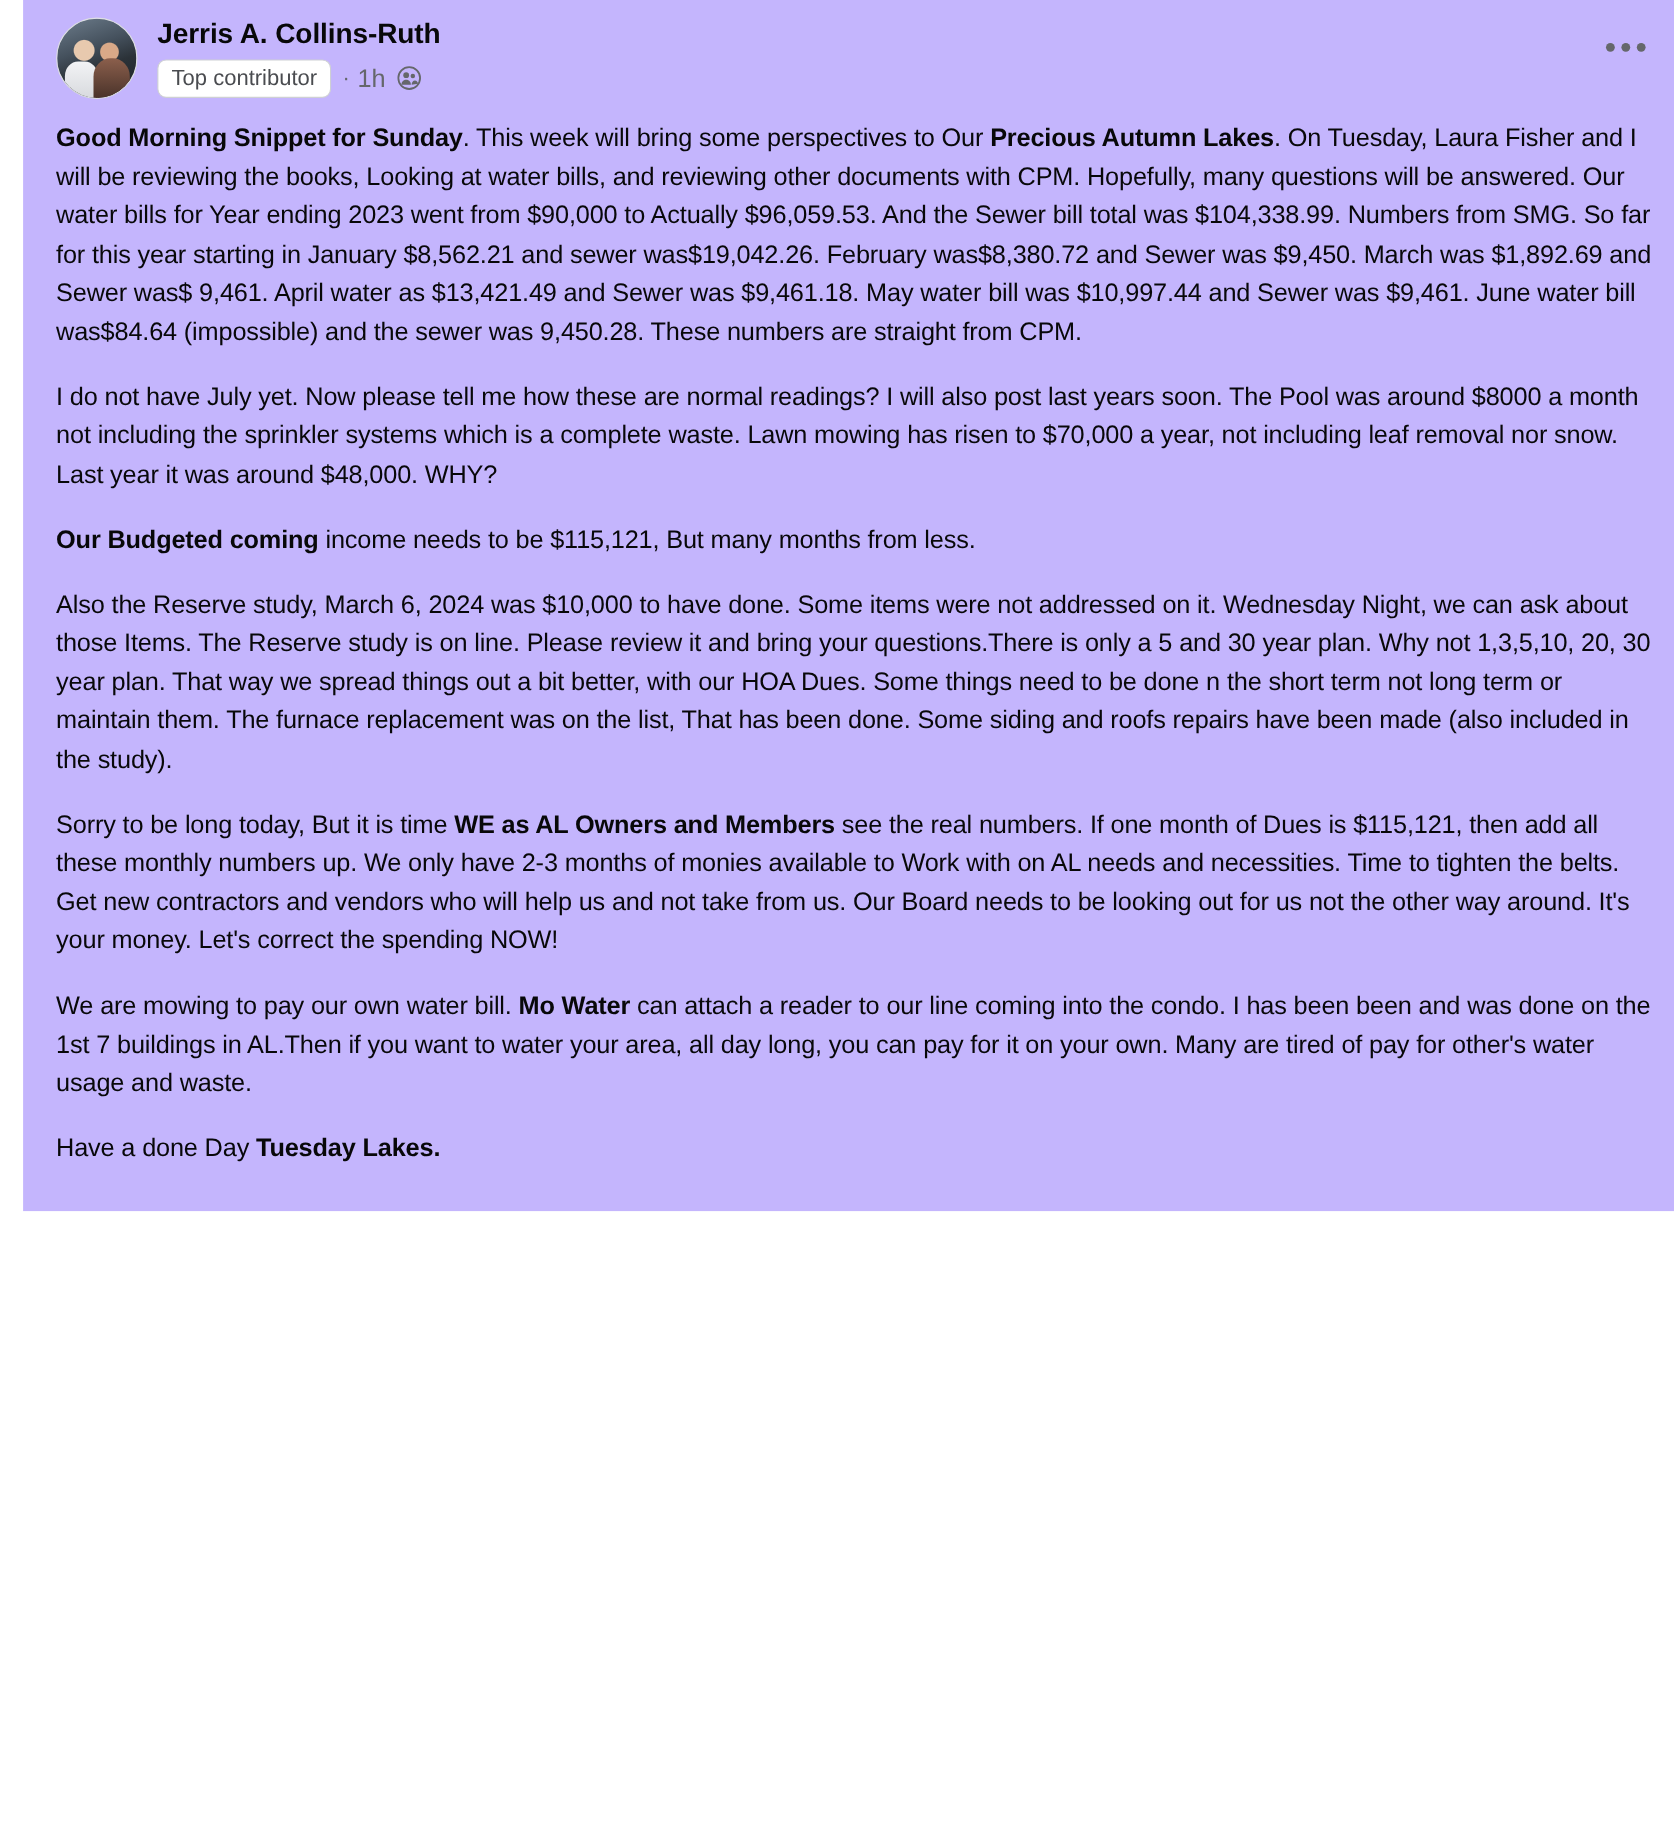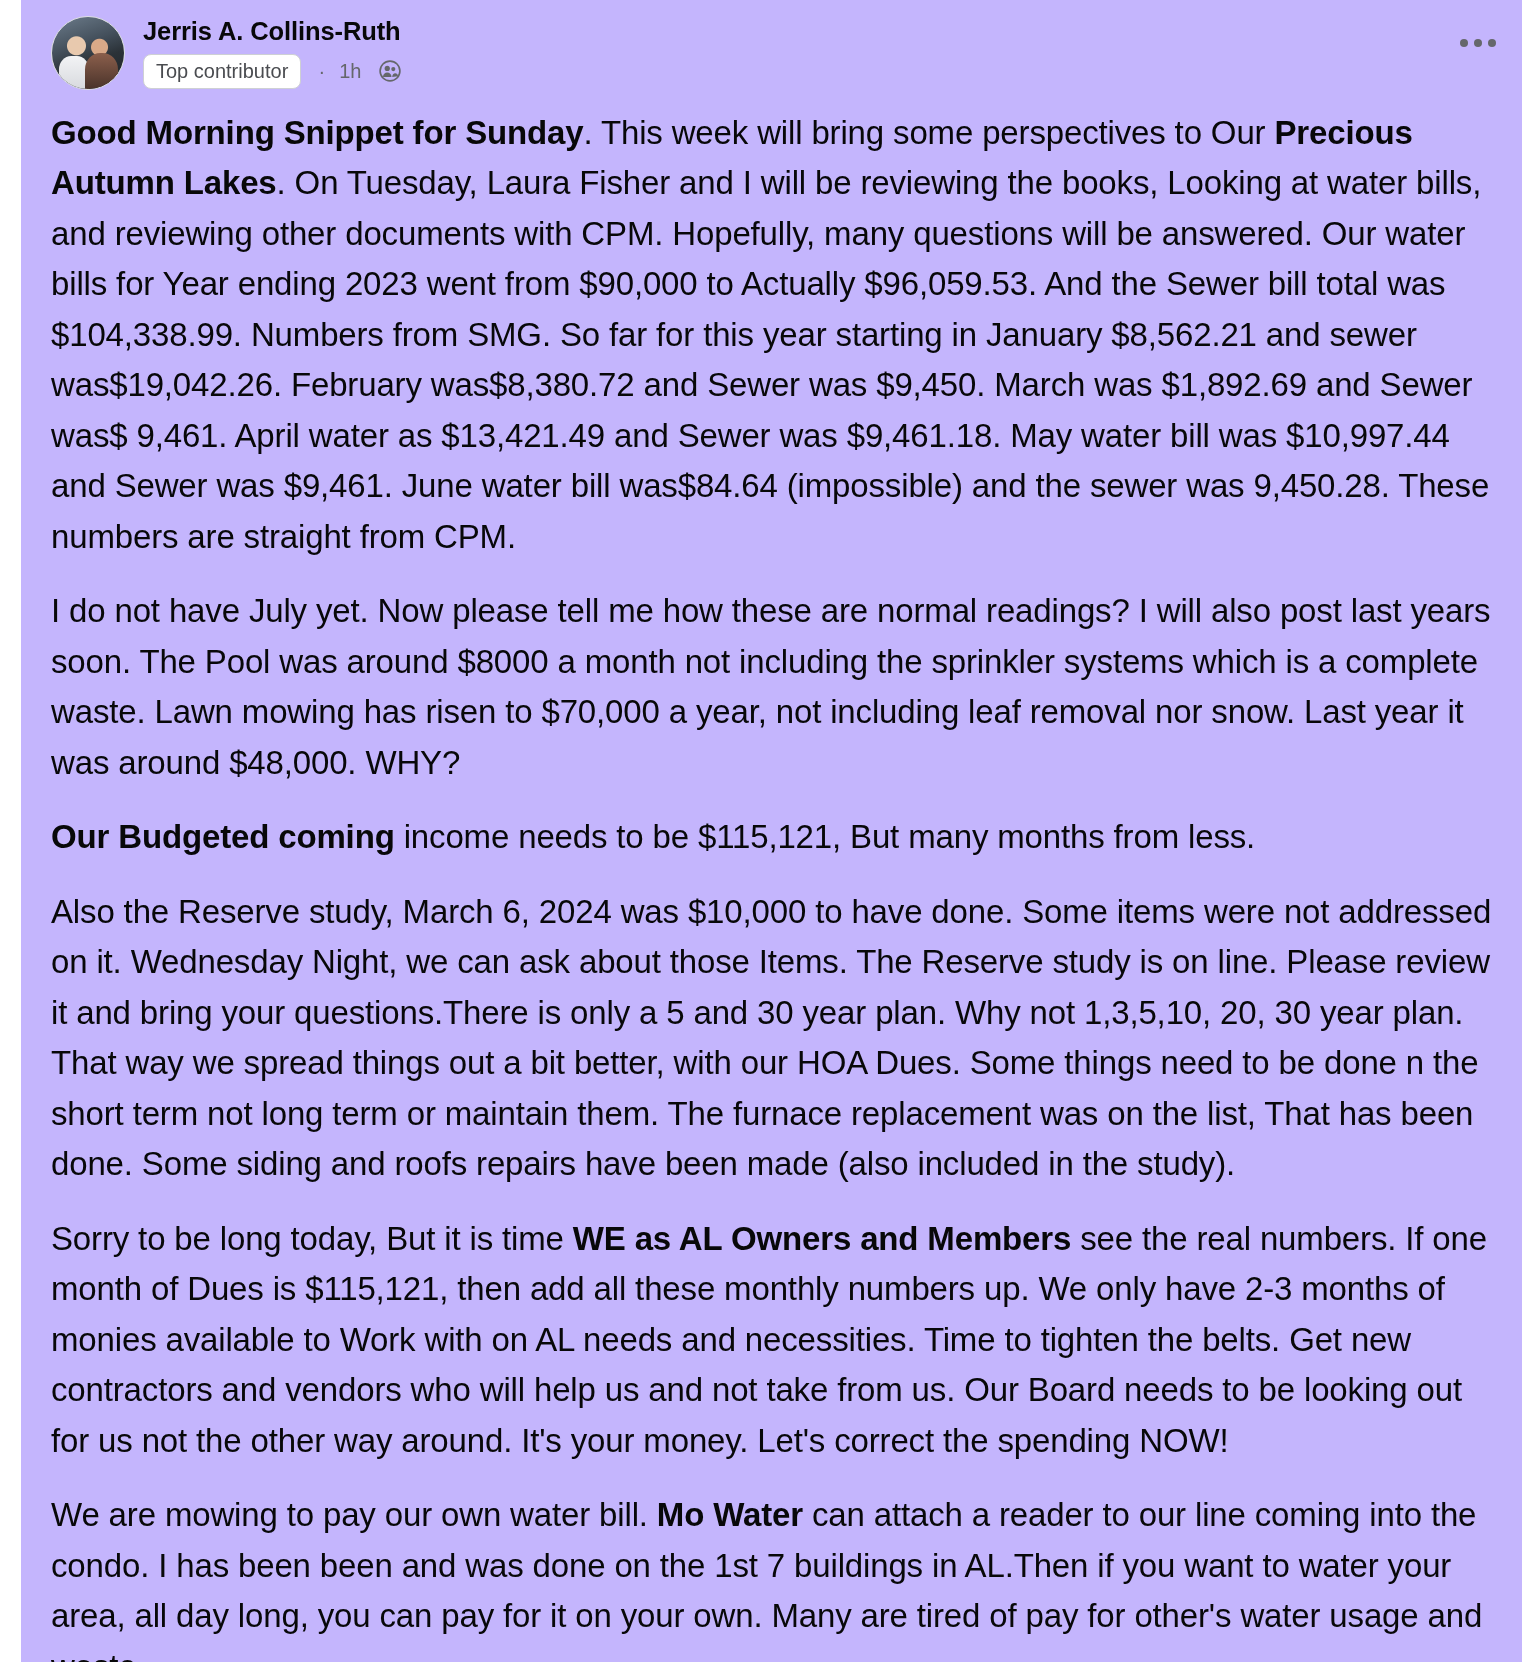--- a/index.html
+++ b/index.html
@@ -75,38 +75,37 @@
     line-height: 1.2;
     color: #080809;
     letter-spacing: -0.1px;
   }
   .meta-row {
     display: flex;
     align-items: center;
     margin-top: 7px;
     font-size: 20px;
     color: #65676b;
-    justify-content: space-between;
   }
   .badge {
     border: 1px solid #ced0d4;
     border-radius: 8px;
     padding: 5px 12px 6px 12px;
     font-size: 20px;
     color: #4a4c50;
     background: #ffffff;
     line-height: 1.1;
   }
   .dot-sep {
     margin: 0 7px 0 10px;
     color: #65676b;
     font-size: 20px;
   }
   .time {
-    font-size: 20px;
+    font-size: 23px;
     color: #65676b;
   }
   .audience-icon {
     margin-left: 10px;
     display: inline-flex;
     align-items: center;
     color: #65676b;
   }
   .menu-dots {
     position: absolute;
@@ -126,21 +125,21 @@
     height: 8px;
     border-radius: 50%;
     background: #65676b;
     display: block;
   }
   .post-body {
     padding: 12px 0 0 0;
   }
   .post-body p {
     margin: 0 0 24px 0;
-    font-size: 33px;
+    font-size: 23px;
     line-height: 1.53;
     color: #080809;
     letter-spacing: -0.15px;
   }
   .post-body p:last-child {
     margin-bottom: 0;
   }
   .post-body b {
     font-weight: bold;
   }

